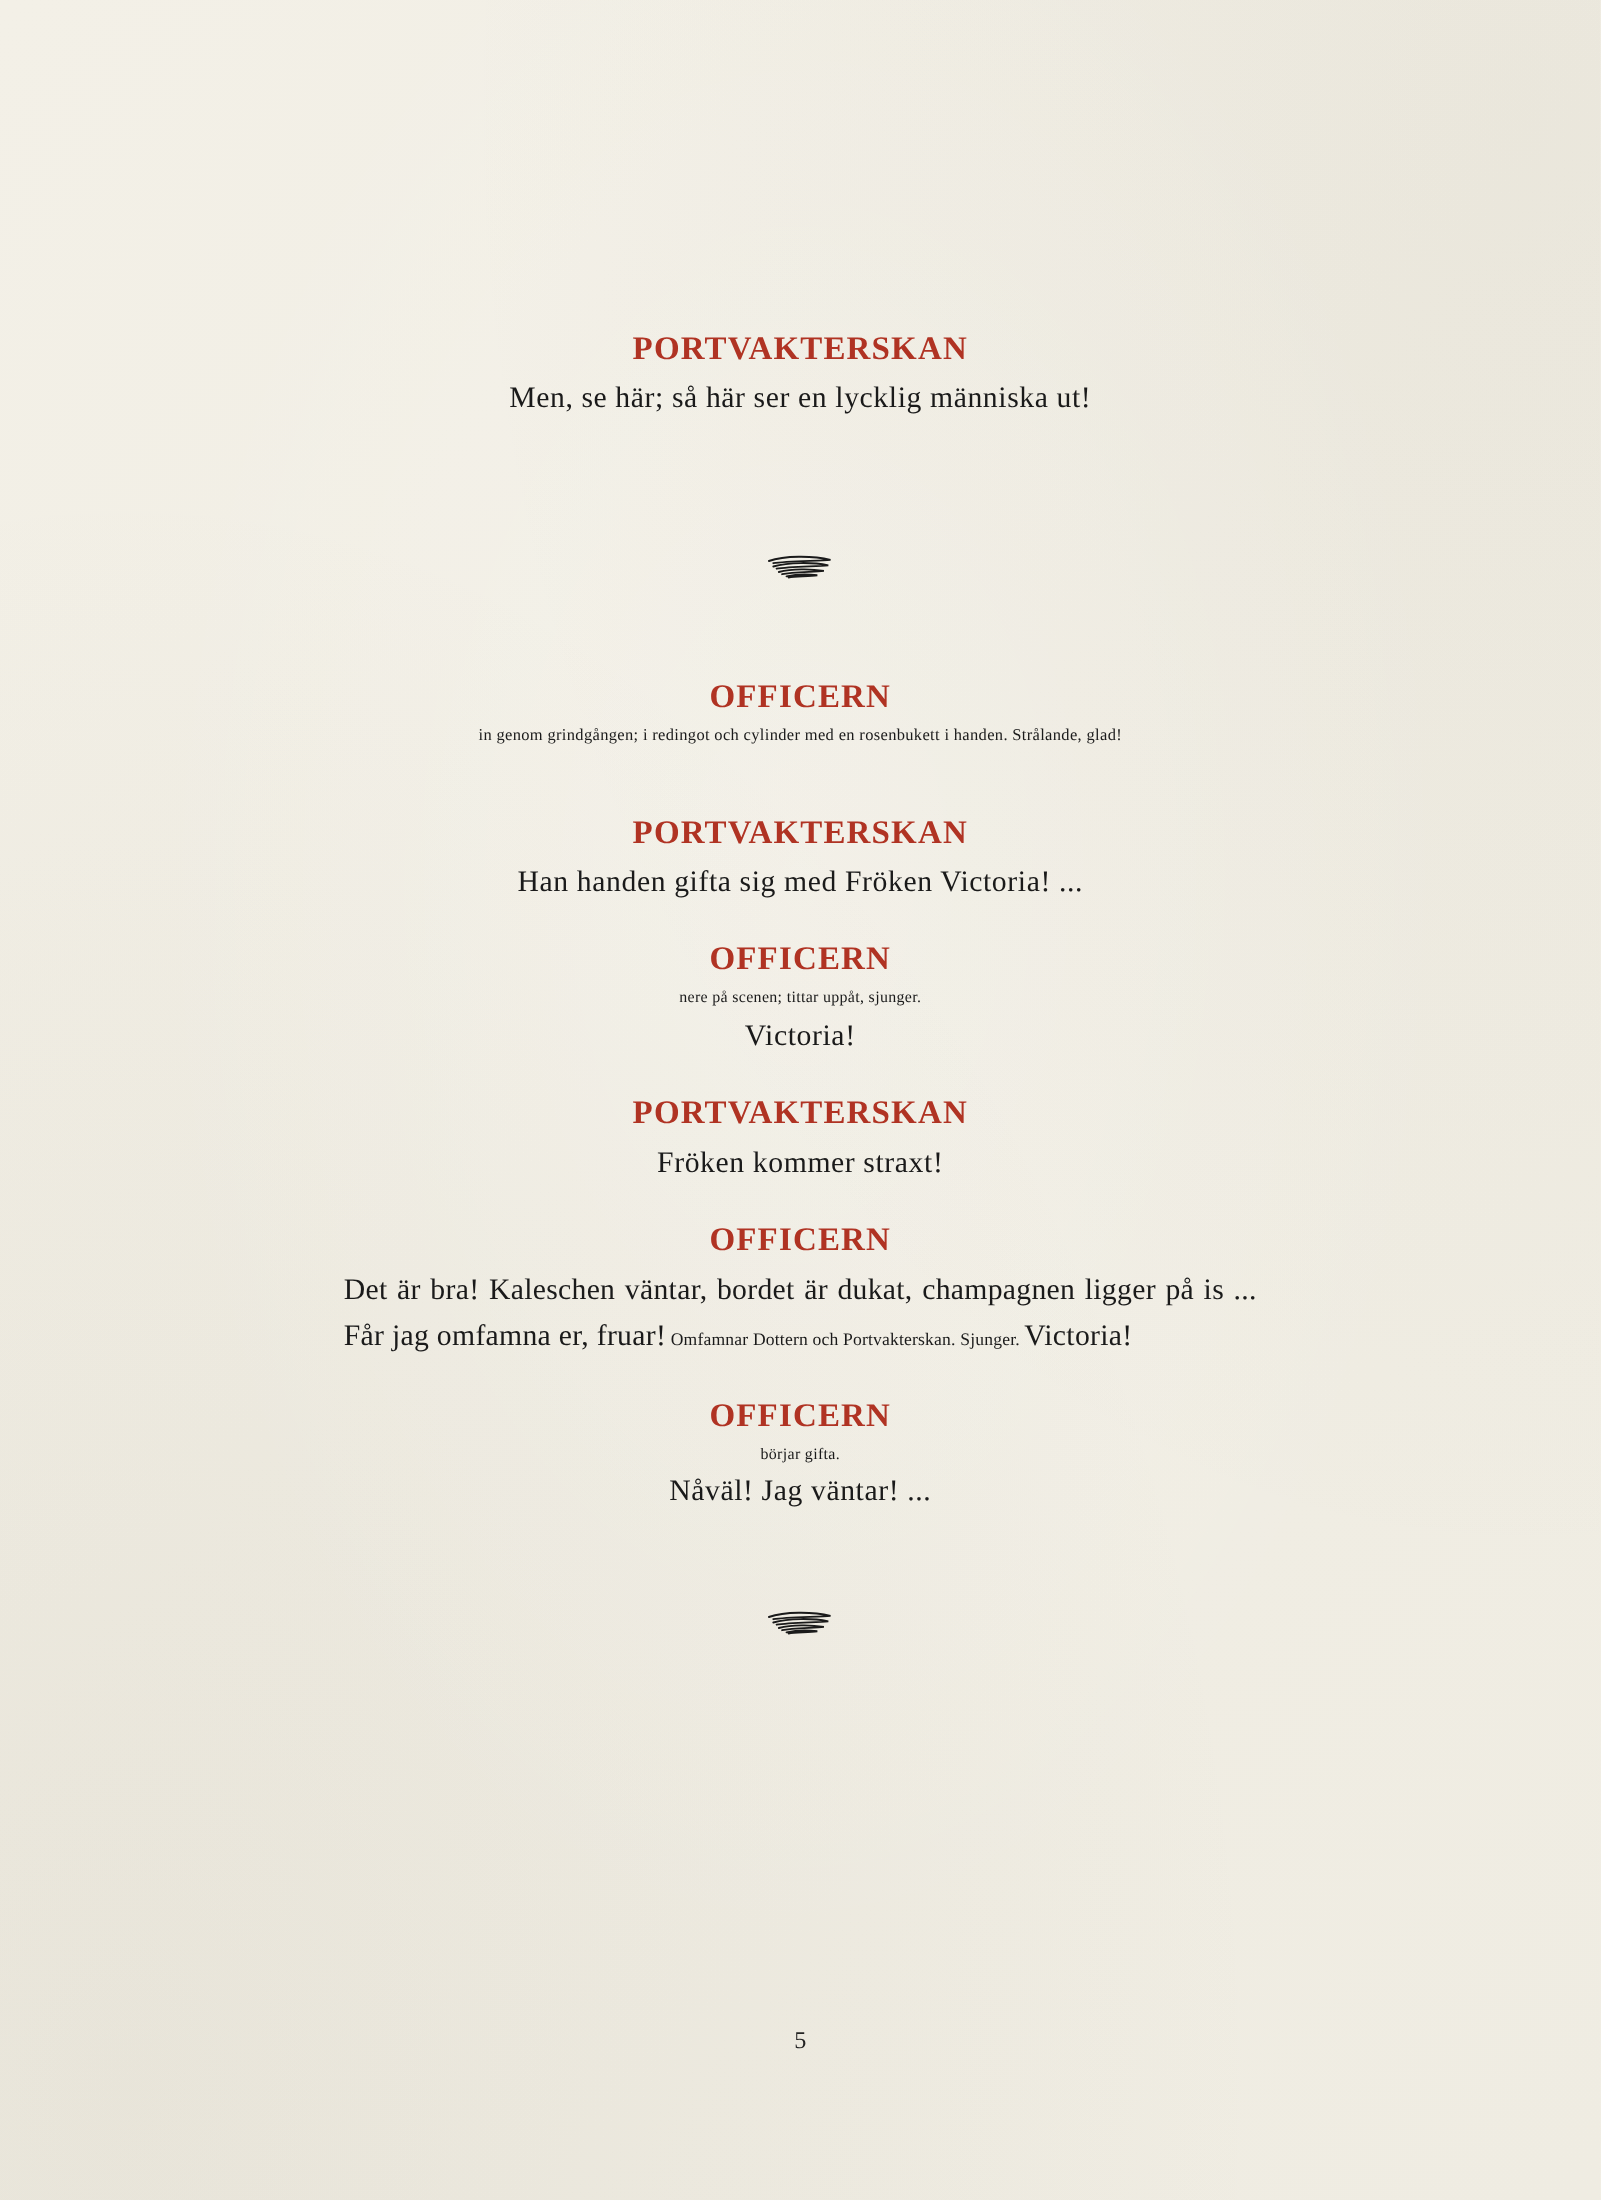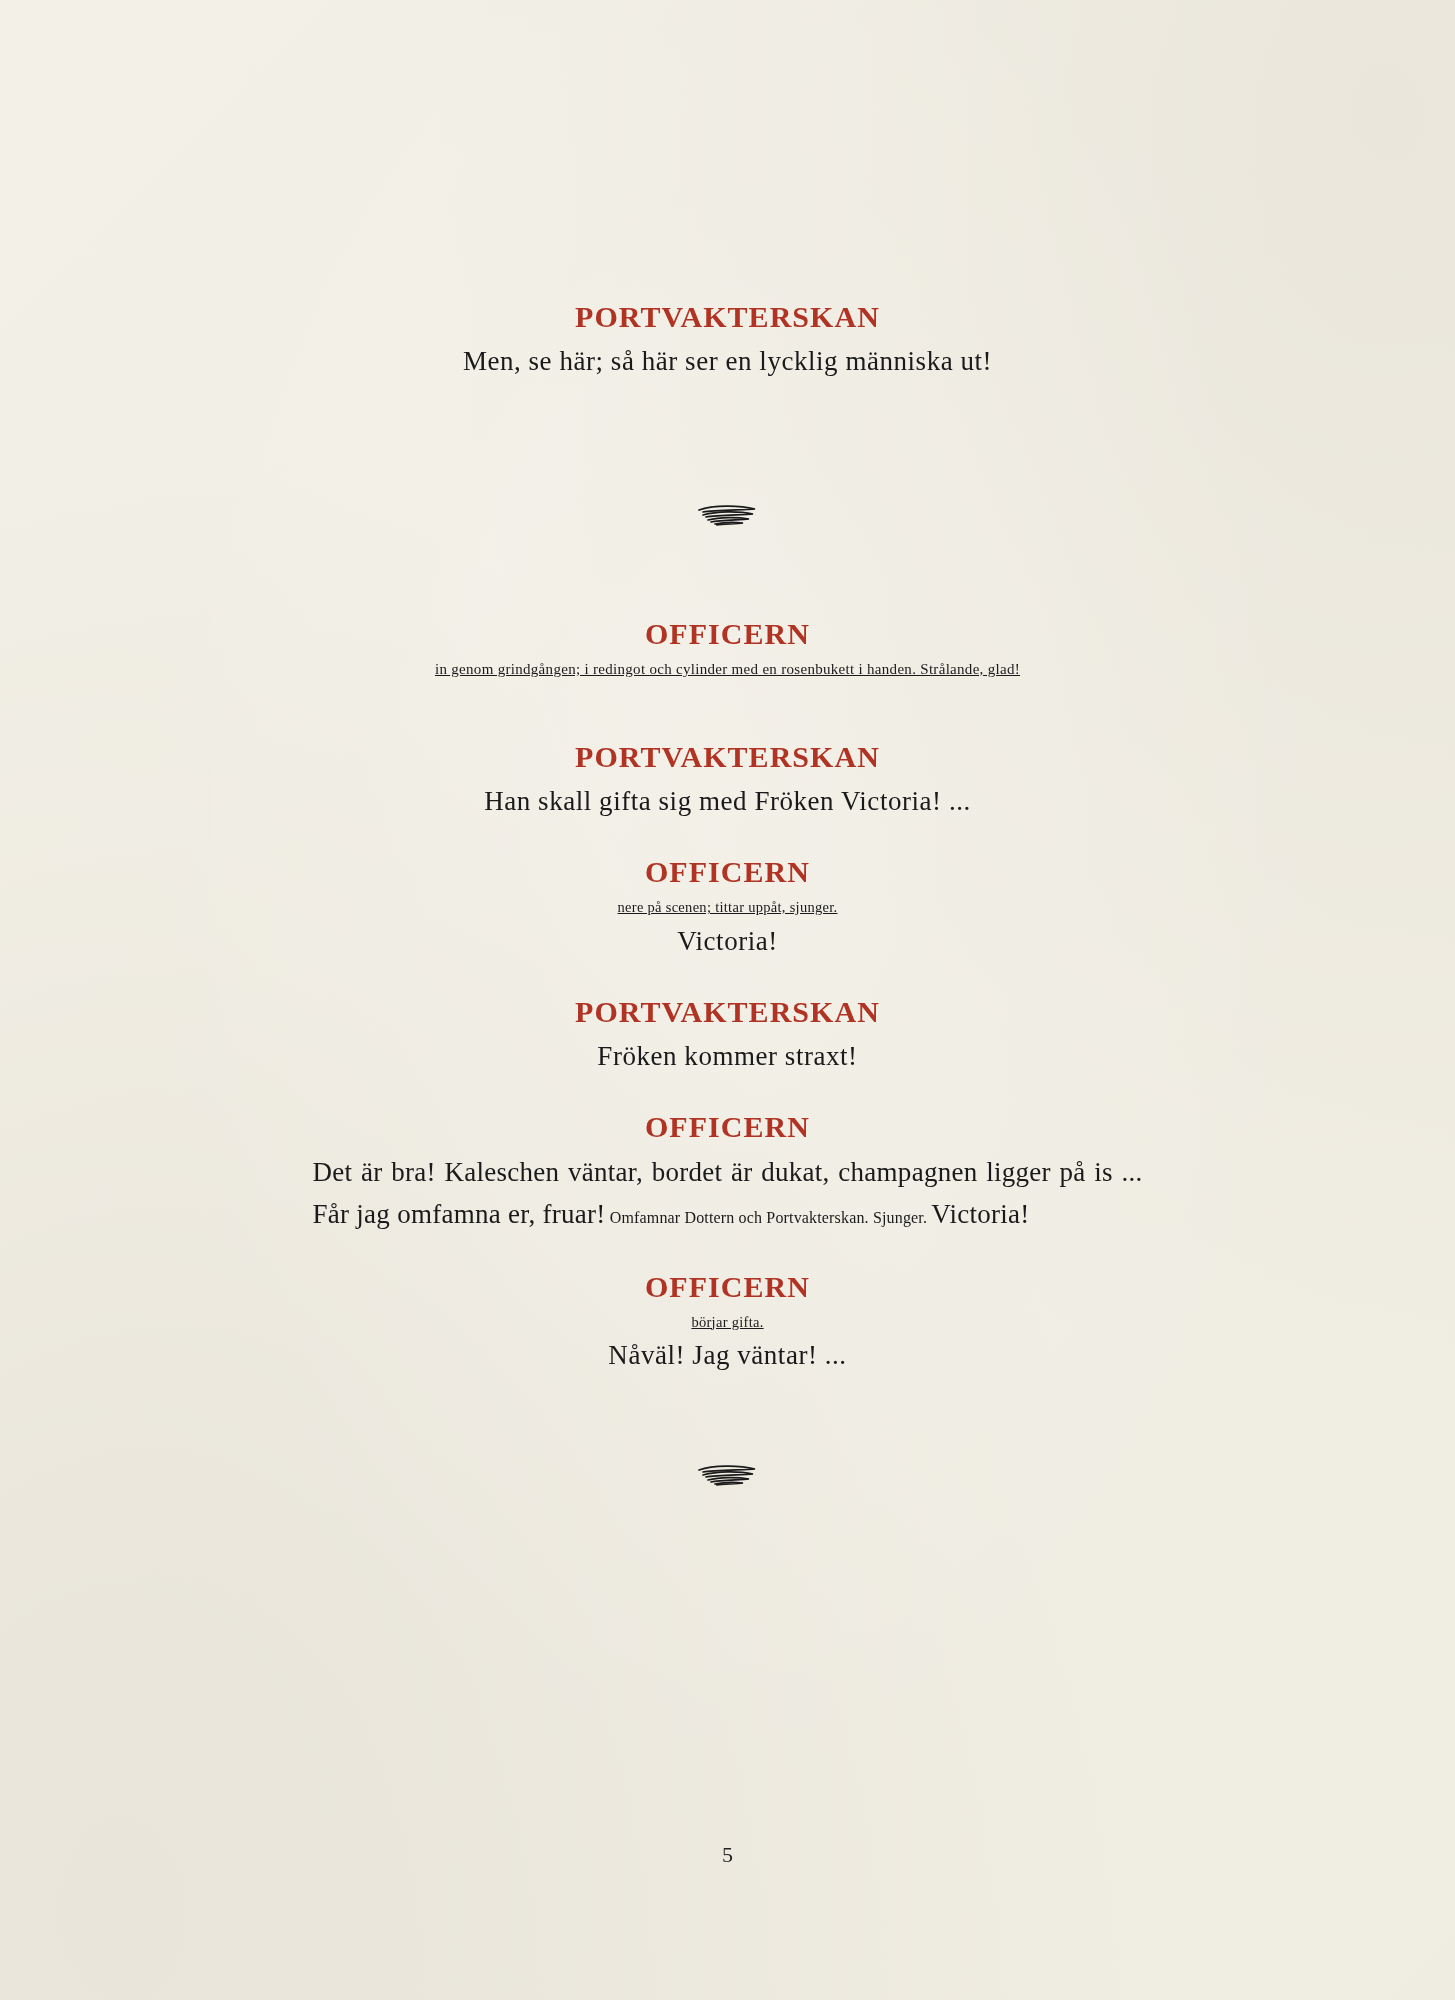--- a/index.html
+++ b/index.html
@@ -57,21 +57,20 @@
     letter-spacing: 0.02em;
     line-height: 1.45;
     margin: 4px;
   }
   .stage {
     text-align: center;
     font-size: 15px;
     letter-spacing: 0.02em;
     line-height: 1.4;
     margin: 0 0 4px 0;
-    text-decoration: underline;
   }
   .stage.small {
     font-size: 14.5px;
   }
   .block {
     margin-bottom: 34px;
   }
   .ornament {
     display: block;
     margin: 0 auto;
@@ -142,21 +141,21 @@
 
     <div class="block">
       <p class="speaker">OFFICERN</p>
       <p class="stage">in genom grindgången; i redingot och cylinder med en rosenbukett i handen. Strålande, glad!</p>
     </div>
 
     <div class="gap-sm"></div>
 
     <div class="block">
       <p class="speaker">PORTVAKTERSKAN</p>
-      <p class="line">Han skall gifta sig med Fröken Victoria! ...</p>
+      <p class="line">Han handen gifta sig med Fröken Victoria! ...</p>
     </div>
 
     <div class="block">
       <p class="speaker">OFFICERN</p>
       <p class="stage small">nere på scenen; tittar uppåt, sjunger.</p>
       <p class="line">Victoria!</p>
     </div>
 
     <div class="block">
       <p class="speaker">PORTVAKTERSKAN</p>

